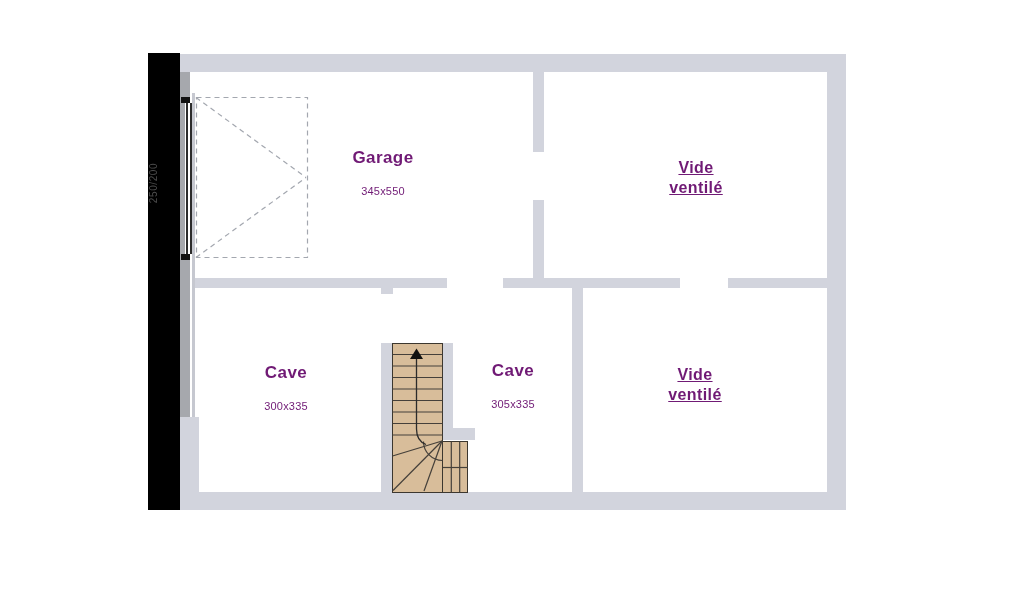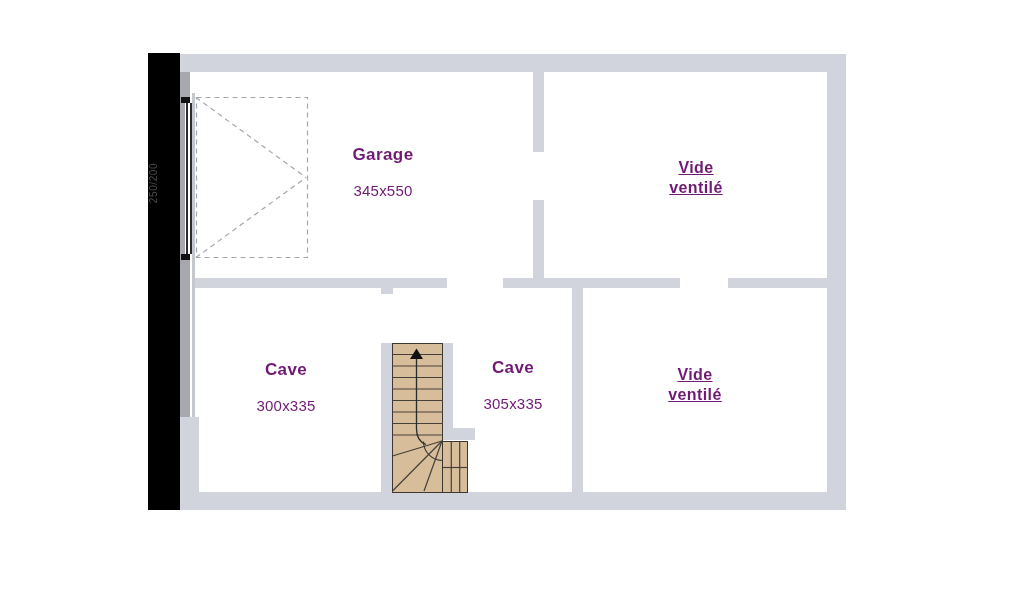--- a/index.html
+++ b/index.html
@@ -11,21 +11,21 @@
   .wall-dark{position:absolute;background:#a6a8ad;}
   .wall-light{position:absolute;background:#c6c8d0;}
   .black-strip{position:absolute;background:#000000;}
   .stair{position:absolute;background:#d8bd9a;border:1px solid #3c372f;box-sizing:border-box;}
   .room-label{
     position:absolute;transform:translate(-50%,-50%);
     text-align:center;color:#701a75;white-space:nowrap;
   }
   .room-name{font-size:17px;font-weight:bold;letter-spacing:0.4px;line-height:19px;}
   .room-name.vv{font-size:16px;line-height:20px;text-decoration:underline;}
-  .room-dims{font-size:15px;letter-spacing:0.2px;margin-top:18px;}
+  .room-dims{font-size:11px;letter-spacing:0.2px;margin-top:18px;}
   .door-dim-label{
     position:absolute;left:153px;top:183px;
     transform:translate(-50%,-50%) rotate(-90deg);
     color:#4e4e4e;font-size:10px;letter-spacing:0.6px;white-space:nowrap;
   }
   .door-cap{position:absolute;background:#111111;}
   .door-leaf{position:absolute;background:#2c2c2c;}
   svg.overlay{position:absolute;left:0;top:0;pointer-events:none;}
 </style>
 </head>

